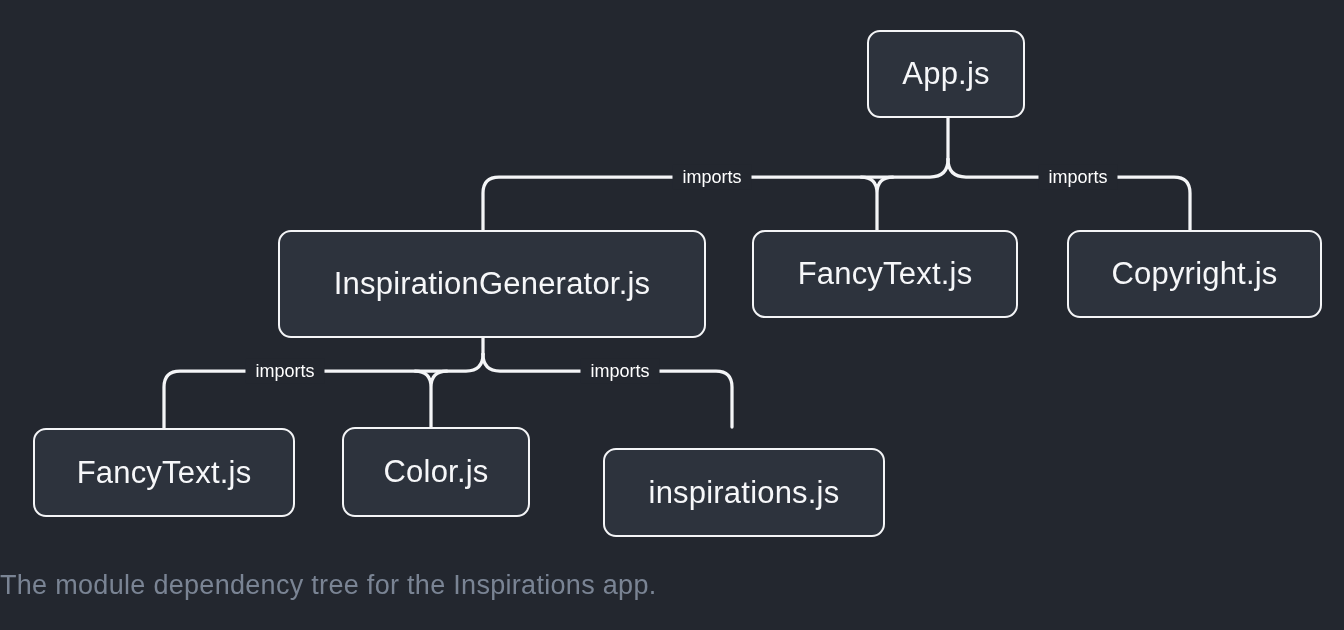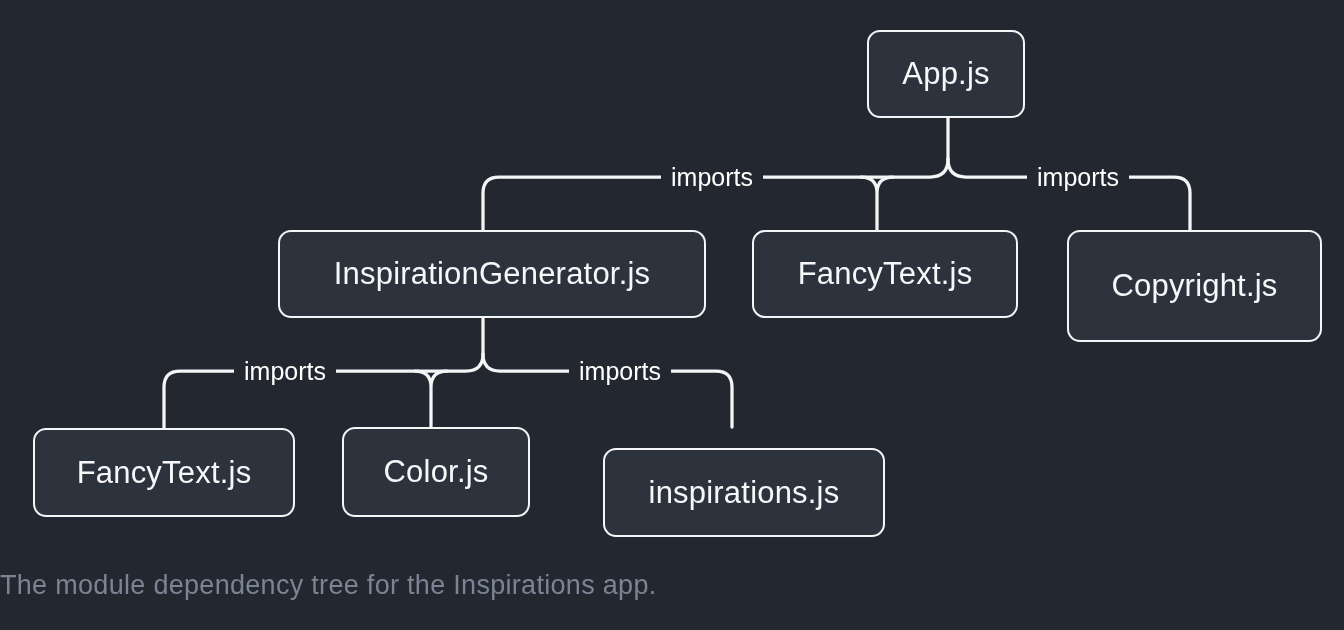--- a/index.html
+++ b/index.html
@@ -38,32 +38,32 @@
     justify-content:center;
     background:var(--node-fill);
     border:2.5px solid var(--line);
     border-radius:13px;
     color:var(--node-text);
     font-size:31px;
     letter-spacing:0.2px;
     white-space:nowrap;
   }
   .node-app          {left:867px; top:30px;  width:158px; height:88px;}
-  .node-insp-gen     {left:278px; top:230px; width:428px; height:88px;justify-content:center;}
+  .node-insp-gen     {left:278px; top:230px; width:428px; height:108px;justify-content:center;}
   .node-fancy-top    {left:752px; top:230px; width:266px; height:88px;}
-  .node-copyright    {left:1067px;top:230px; width:255px; height:112px;}
+  .node-copyright    {left:1067px;top:230px; width:255px; height:88px;}
   .node-fancy-bottom {left:33px;  top:428px; width:262px; height:89px;}
   .node-color        {left:342px; top:427px; width:188px; height:90px;}
   .node-inspirations {left:603px; top:448px; width:282px; height:89px;}
   .edge-label{
     position:absolute;
     transform:translate(-50%,-50%);
     background:var(--background);
     color:var(--label-text);
-    font-size:25px;
+    font-size:18px;
     padding:2px 10px;
     white-space:nowrap;
   }
   .edge-label-top-left    {left:712px; top:177px;}
   .edge-label-top-right   {left:1078px;top:177px;}
   .edge-label-bottom-left {left:285px; top:371px;}
   .edge-label-bottom-right{left:620px; top:371px;}
   .caption{
     position:absolute;
     left:0;right:0;

